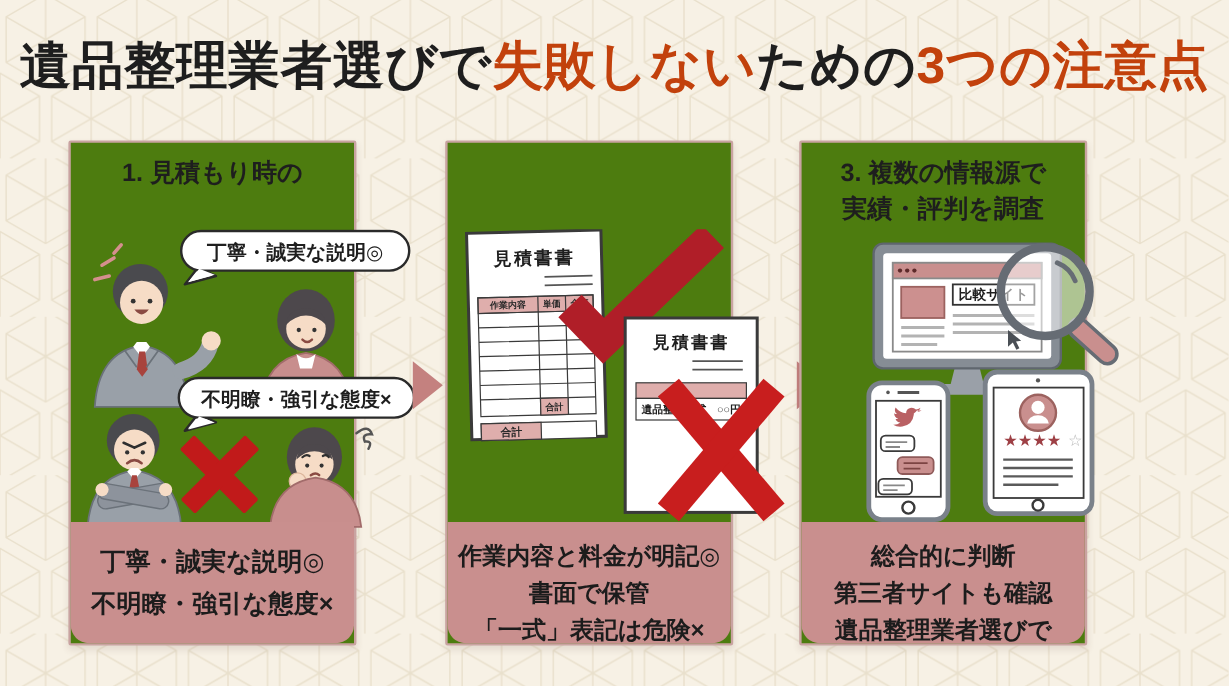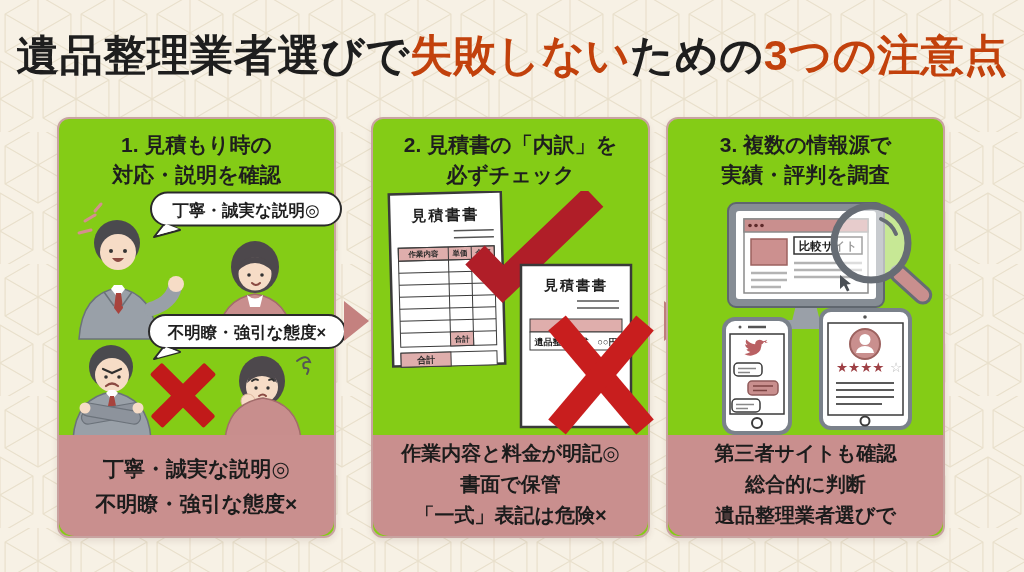--- a/index.html
+++ b/index.html
@@ -4,29 +4,29 @@
 <style>
   html,body{margin:0;padding:0;background:#f7f1e5;}
   *{box-sizing:border-box;}
   body, text {font-family:"Liberation Sans","DejaVu Sans",sans-serif;}
   .stage{position:relative;width:1024px;height:572px;background:#f7f1e5;overflow:hidden;}
   .bg-pattern{position:absolute;left:0;top:0;}
   .title{position:absolute;top:28px;left:0;width:100%;margin:0;display:flex;justify-content:center;
          font-size:43px;font-weight:800;letter-spacing:0.5px;line-height:1.3;}
   .seg-dark{color:#1e1e1e;}
   .seg-red{color:#c2410c;}
-  .card{position:absolute;top:117px;width:279px;height:421px;background:#84cc16;
-        border:2px solid #c9a3a1;border-radius:12px;box-shadow:0 3px 6px rgba(90,60,50,0.12);}
+  .card{position:absolute;top:117px;width:240px;height:421px;background:#4d7c0f;
+        border:2px solid #c9a3a1;border-radius:2px;box-shadow:0 3px 6px rgba(90,60,50,0.12);}
   .card1{left:57px;} .card2{left:371px;} .card3{left:666px;}
   .card-heading{padding-top:11px;text-align:center;font-size:21px;font-weight:800;color:#1e1e1e;line-height:1.45;}
   .illus{position:absolute;top:72px;left:0;width:285px;height:250px;}
   .card-footer{position:absolute;bottom:0;left:0;right:0;height:101px;background:#c98f8e;
                border-radius:0 0 15px 15px;text-align:center;font-weight:800;color:#1c1c1c;}
   .lines2{font-size:21px;line-height:35px;padding-top:16px;}
-  .lines3{font-size:20px;line-height:31px;padding-top:3px;}
+  .lines3{font-size:20px;line-height:31px;padding-top:14px;}
   .arrow{position:absolute;top:301px;width:0;height:0;
          border-left:25px solid #c4817f;border-top:20px solid transparent;border-bottom:20px solid transparent;}
   .arrow1{left:344px;} .arrow2{left:664px;}
 </style>
 </head>
 <body>
 
 <div class="stage">
 
   <svg class="bg-pattern" width="1024" height="572" aria-hidden="true">
@@ -51,21 +51,20 @@
   <h1 class="title">
     <span class="seg-dark">遺品整理業者選びで</span>
     <span class="seg-red">失敗しない</span>
     <span class="seg-dark">ための</span>
     <span class="seg-red">3つの注意点</span>
   </h1>
 
   <section class="card card1">
     <div class="card-heading">
       <div>1. 見積もり時の</div>
-      <div>対応・説明を確認</div>
     </div>
 
     <svg class="illus" viewBox="0 0 285 250">
 
       <g stroke="#d58f8e" stroke-width="3" stroke-linecap="round" fill="none">
         <path d="M26 30 L36 24"></path>
           <path d="M20 42 L32 39"></path>
           <path d="M36 20 L42 13"></path>
       </g>
 
@@ -147,24 +146,20 @@
 
     <div class="card-footer lines2">
       <div>丁寧・誠実な説明◎</div>
       <div>不明瞭・強引な態度×</div>
     </div>
   </section>
 
   <div class="arrow arrow1"></div>
 
   <section class="card card2">
-    <div class="card-heading">
-      <div>2. 見積書の「内訳」を</div>
-      <div>必ずチェック</div>
-    </div>
 
     <svg class="illus" viewBox="0 0 285 250">
 
       <g transform="rotate(-1.5 74 88)">
         <rect x="18" y="2" width="112" height="172" fill="#fff" stroke="#3a3a3a" stroke-width="2.5"></rect>
         <text x="74" y="29" text-anchor="middle" font-size="15" font-weight="700" letter-spacing="2" fill="#1e1e1e">見積書書</text>
         <path d="M82 40 h40 M82 47 h40" stroke="#555" stroke-width="1.5" fill="none"></path>
         <g stroke="#3a3a3a" stroke-width="1">
           <rect x="26" y="56" width="96" height="13" fill="#dfaeac"></rect>
           <rect x="26" y="56" width="96" height="99" fill="none"></rect>
@@ -271,19 +266,19 @@
         <g>
           <text x="168" y="181" font-size="13.5" fill="#9e4045">★★★★</text>
           <text x="222" y="181" font-size="13.5" fill="#b9b9b9">☆</text>
         </g>
         <path d="M168 192 h58 M168 199 h58 M168 206 h58 M168 213 h46" stroke="#5a5a5a" stroke-width="2" fill="none"></path>
         <circle cx="197" cy="230" r="4.5" fill="#fff" stroke="#3a3a3a" stroke-width="2"></circle>
       </g>
     </svg>
 
     <div class="card-footer lines3">
+      <div>総合的に判断</div>
       <div>第三者サイトも確認</div>
-      <div>総合的に判断</div>
       <div>遺品整理業者選びで</div>
     </div>
   </section>
 
 </div>
 
 </body></html>

